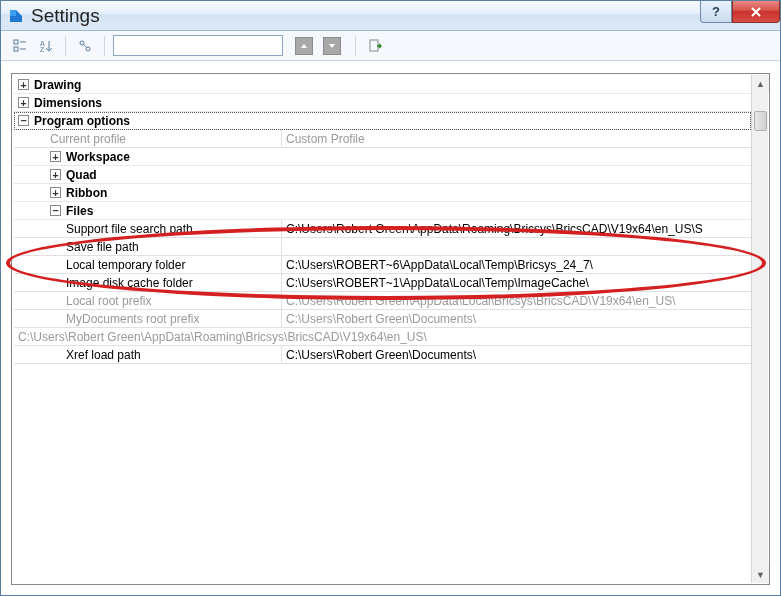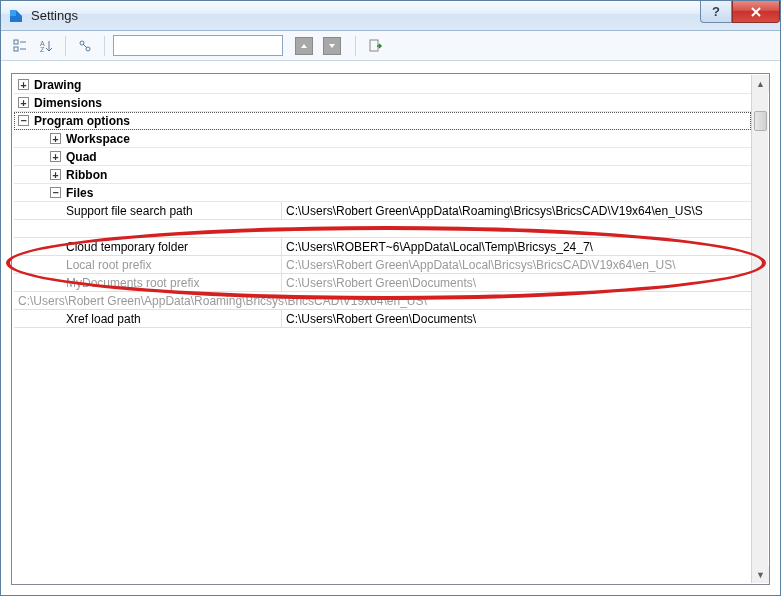--- a/index.html
+++ b/index.html
@@ -22,21 +22,21 @@
     align-items: center;
     padding-left: 6px;
     position: relative;
   }
   .app-icon {
     width: 18px; height: 18px;
     margin-right: 6px;
     display: inline-flex;
     align-items: center; justify-content: center;
   }
-  .title-text { font-size: 13px; color: #222; }
+  .title-text { font-size: 19px; color: #222; }
   .win-controls { position: absolute; right: 0; top: 0; display: flex; height: 22px; }
   .win-btn {
     width: 32px; height: 22px;
     display: flex; align-items: center; justify-content: center;
     border: 1px solid #6f8aa8;
     border-top: none;
     font-family: sans-serif;
   }
   .win-btn.help {
     background: linear-gradient(to bottom,#eaf2fb,#c9dbef);
@@ -263,20 +263,27 @@
       <span class="exp">+</span>
       <span class="label">Dimensions</span>
     </div>
 
     <div class="row header focus-frame">
       <span class="sp" style="width:4px"></span>
       <span class="exp">−</span>
       <span class="label">Program options</span>
     </div>
 
+    <div class="kvrow gray">
+      <div class="key">
+          <span class="sp" style="width:36px"></span>
+          <span>Current profile</span>
+        </div>
+      <div class="val">Custom Profile</div>
+    </div>
 
     <div class="row header">
       <span class="sp" style="width:36px"></span>
       <span class="exp">+</span>
       <span class="label">Workspace</span>
     </div>
     <div class="row header">
       <span class="sp" style="width:36px"></span>
       <span class="exp">+</span>
       <span class="label">Quad</span>
@@ -294,27 +301,38 @@
 
     <div id="file-rows">
         <div class="kvrow">
           <div class="key">
             <span class="sp" style="width:52px"></span>
             <span>Support file search path</span>
           </div>
           <div class="val">C:\Users\Robert Green\AppData\Roaming\Bricsys\BricsCAD\V19x64\en_US\S</div>
         </div>
         <div class="kvrow">
-        </div>
-        <div class="kvrow">
-          <div class="key">
-            <span class="sp" style="width:52px"></span>
-            <span>Cloud temporary folder</span>
+          <div class="key">
+            <span class="sp" style="width:52px"></span>
+            <span>Save file path</span>
+          </div>
+        </div>
+        <div class="kvrow">
+          <div class="key">
+            <span class="sp" style="width:52px"></span>
+            <span>Local temporary folder</span>
           </div>
           <div class="val">C:\Users\ROBERT~6\AppData\Local\Temp\Bricsys_24_7\</div>
+        </div>
+        <div class="kvrow">
+          <div class="key">
+            <span class="sp" style="width:52px"></span>
+            <span>Image disk cache folder</span>
+          </div>
+          <div class="val">C:\Users\ROBERT~1\AppData\Local\Temp\ImageCache\</div>
         </div>
         <div class="kvrow gray">
           <div class="key">
             <span class="sp" style="width:52px"></span>
             <span>Local root prefix</span>
           </div>
           <div class="val">C:\Users\Robert Green\AppData\Local\Bricsys\BricsCAD\V19x64\en_US\</div>
         </div>
         <div class="kvrow gray">
           <div class="key">

